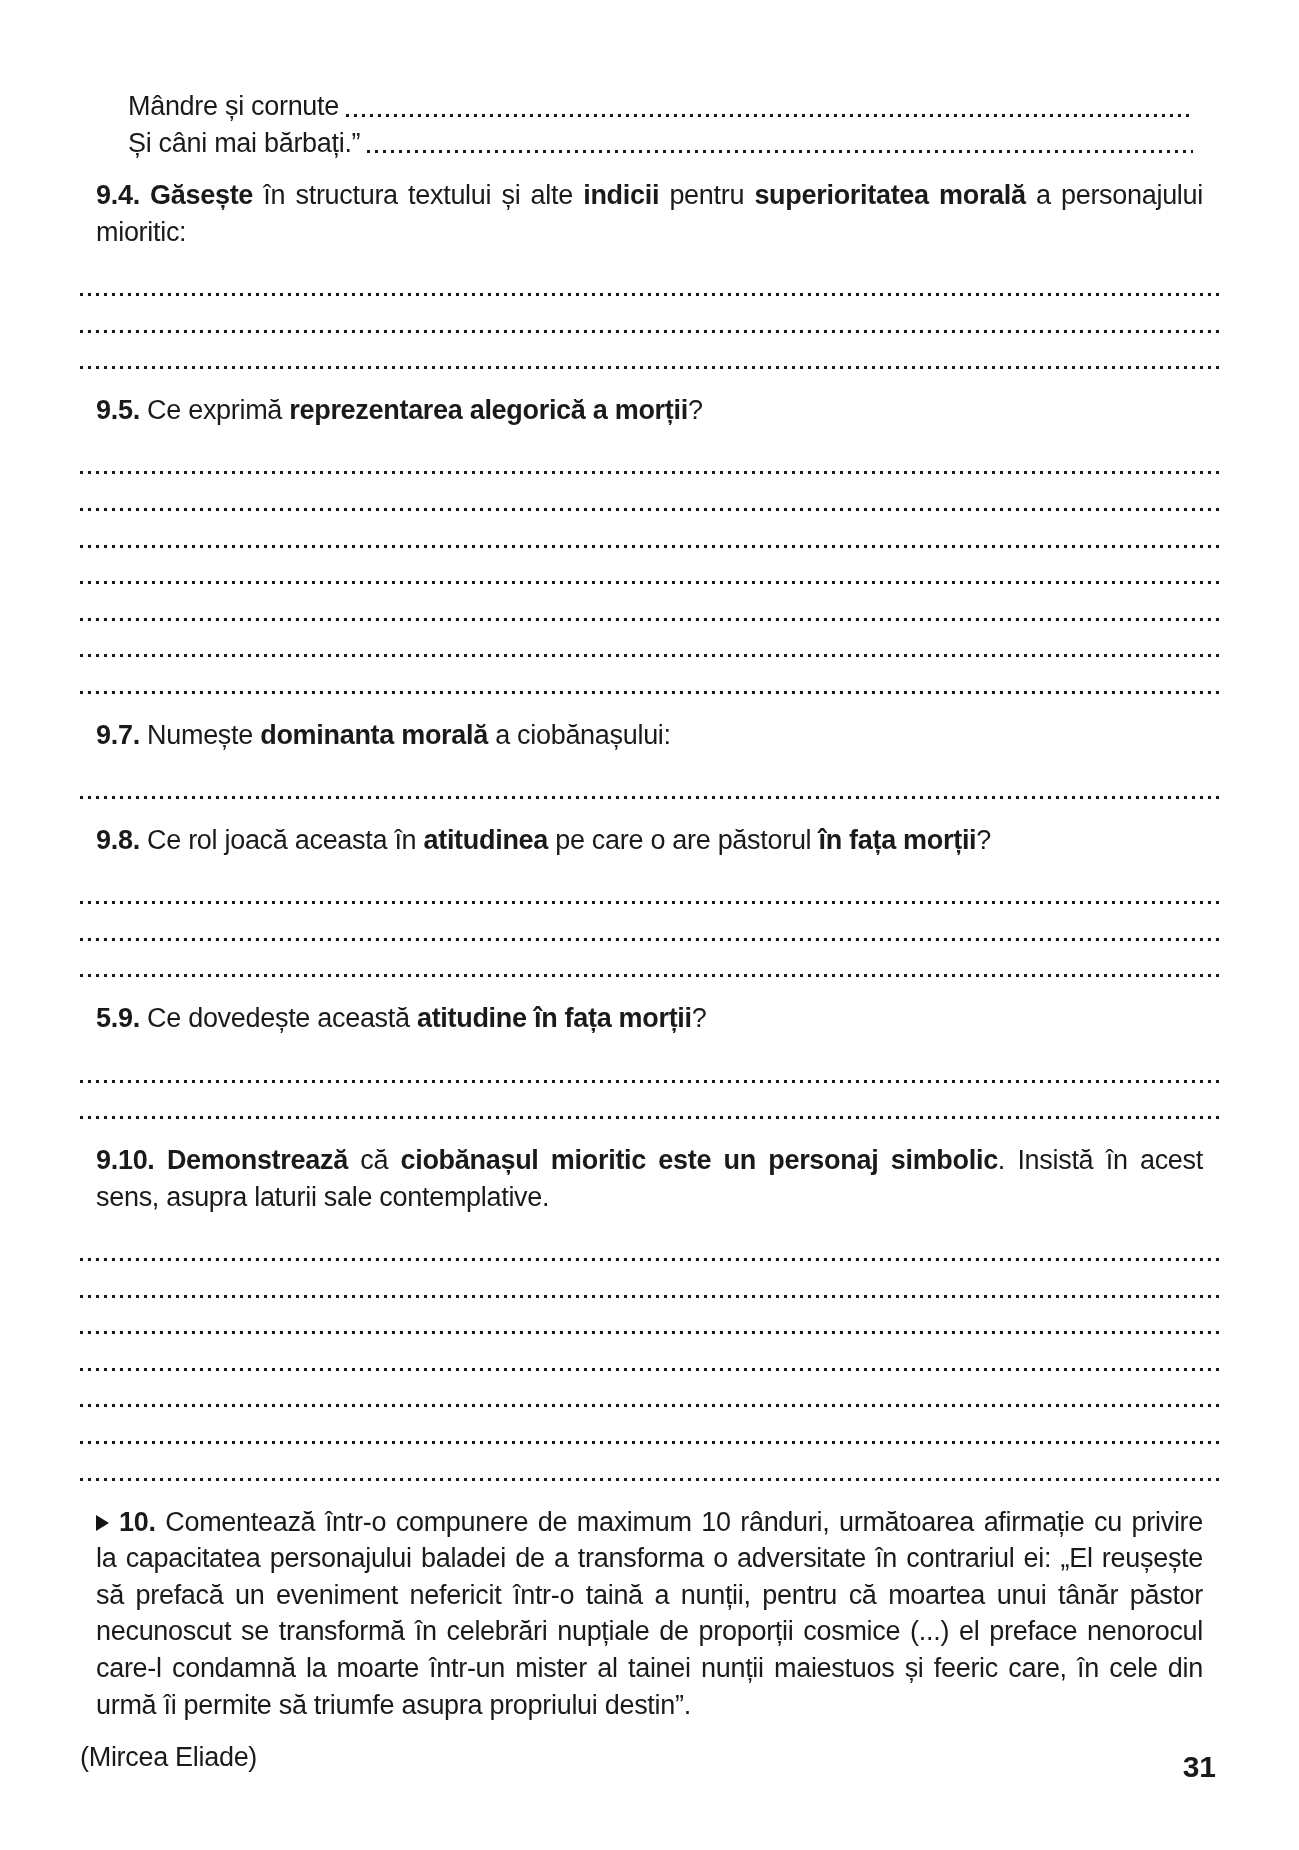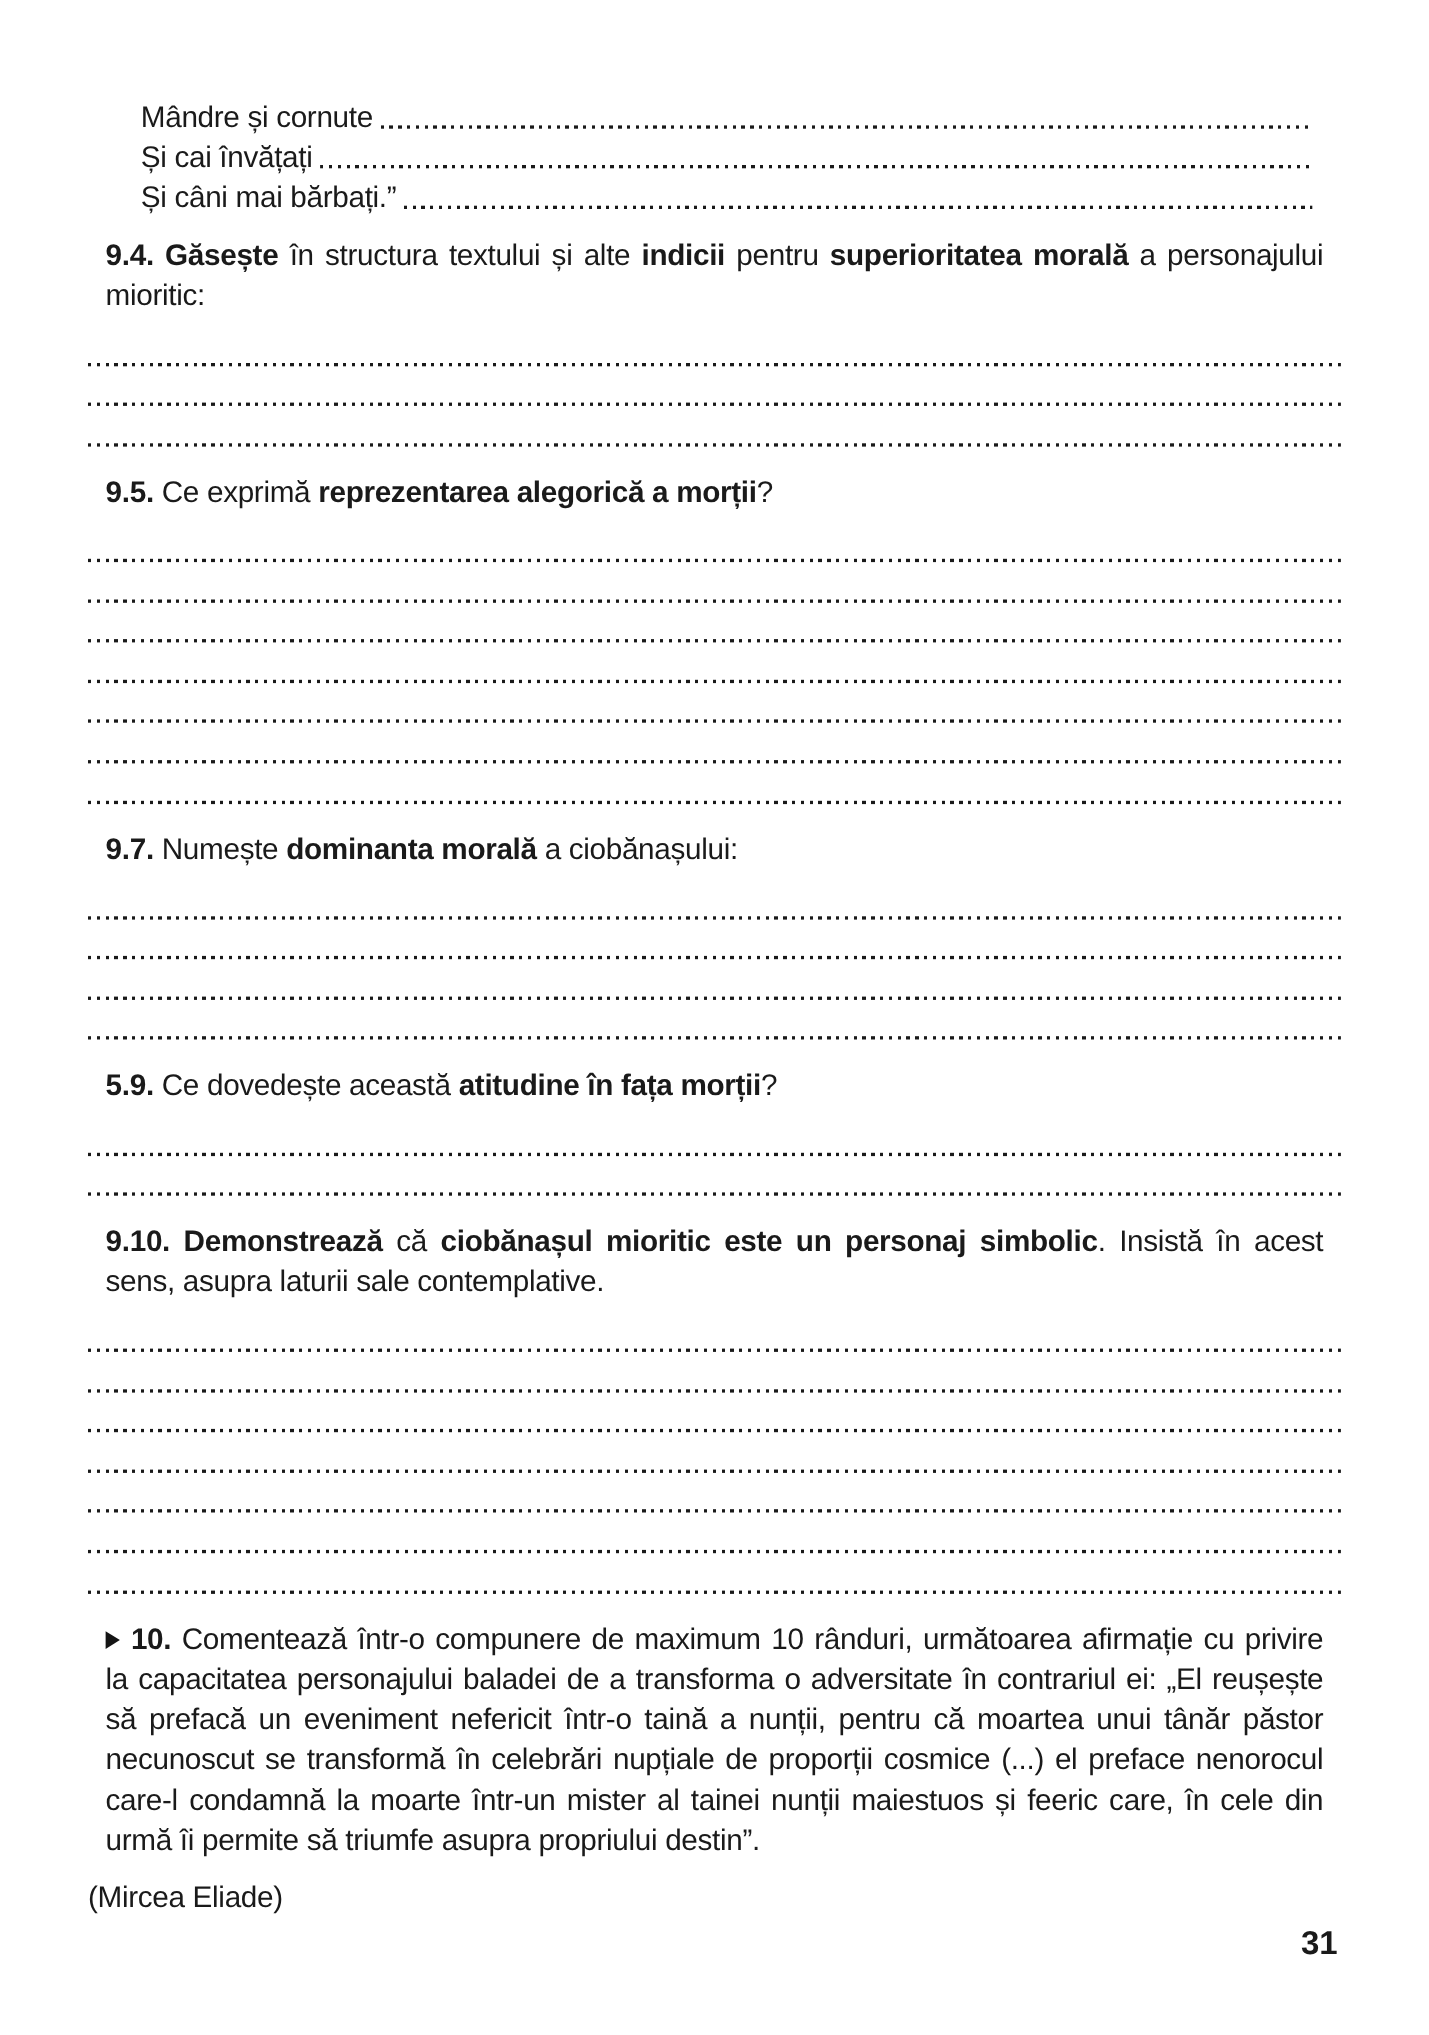--- a/index.html
+++ b/index.html
@@ -53,43 +53,40 @@
 </head>
 <body>
 
 <div class="page">
   <div id="verses">
       <div class="verse">
         <span class="vt">Mândre și cornute</span>
         <span class="leader"></span>
       </div>
       <div class="verse">
-        <span class="vt">Și cai învățați</span>
-        <span class="leader"></span>
-      </div>
-      <div class="verse">
         <span class="vt">Și câni mai bărbați.”</span>
         <span class="leader"></span>
       </div>
     </div>
   <div id="questions">
       <p class="qtext"><span class="b">9.4. Găsește</span><span> în structura textului și alte </span><span class="b">indicii</span><span> pentru </span><span class="b">superioritatea morală</span><span> a personajului mioritic:</span></p>
       <div class="dotline"></div>
       <div class="dotline"></div>
       <div class="dotline"></div>
       <p class="qtext"><span class="b">9.5.</span><span> Ce exprimă </span><span class="b">reprezentarea alegorică a morții</span><span>?</span></p>
       <div class="dotline"></div>
       <div class="dotline"></div>
       <div class="dotline"></div>
       <div class="dotline"></div>
       <div class="dotline"></div>
       <div class="dotline"></div>
       <div class="dotline"></div>
       <p class="qtext"><span class="b">9.7.</span><span> Numește </span><span class="b">dominanta morală</span><span> a ciobănașului:</span></p>
       <div class="dotline"></div>
+      <p class="qtext"><span class="b">9.8.</span><span> Ce rol joacă aceasta în </span><span class="b">atitudinea</span><span> pe care o are păstorul </span><span class="b">în fața morții</span><span>?</span></p>
       <div class="dotline"></div>
       <div class="dotline"></div>
       <div class="dotline"></div>
       <p class="qtext"><span class="b">5.9.</span><span> Ce dovedește această </span><span class="b">atitudine în fața morții</span><span>?</span></p>
       <div class="dotline"></div>
       <div class="dotline"></div>
       <p class="qtext"><span class="b">9.10. Demonstrează</span><span> că </span><span class="b">ciobănașul mioritic este un personaj simbolic</span><span>. Insistă în acest sens, asupra laturii sale contemplative.</span></p>
       <div class="dotline"></div>
       <div class="dotline"></div>
       <div class="dotline"></div>

